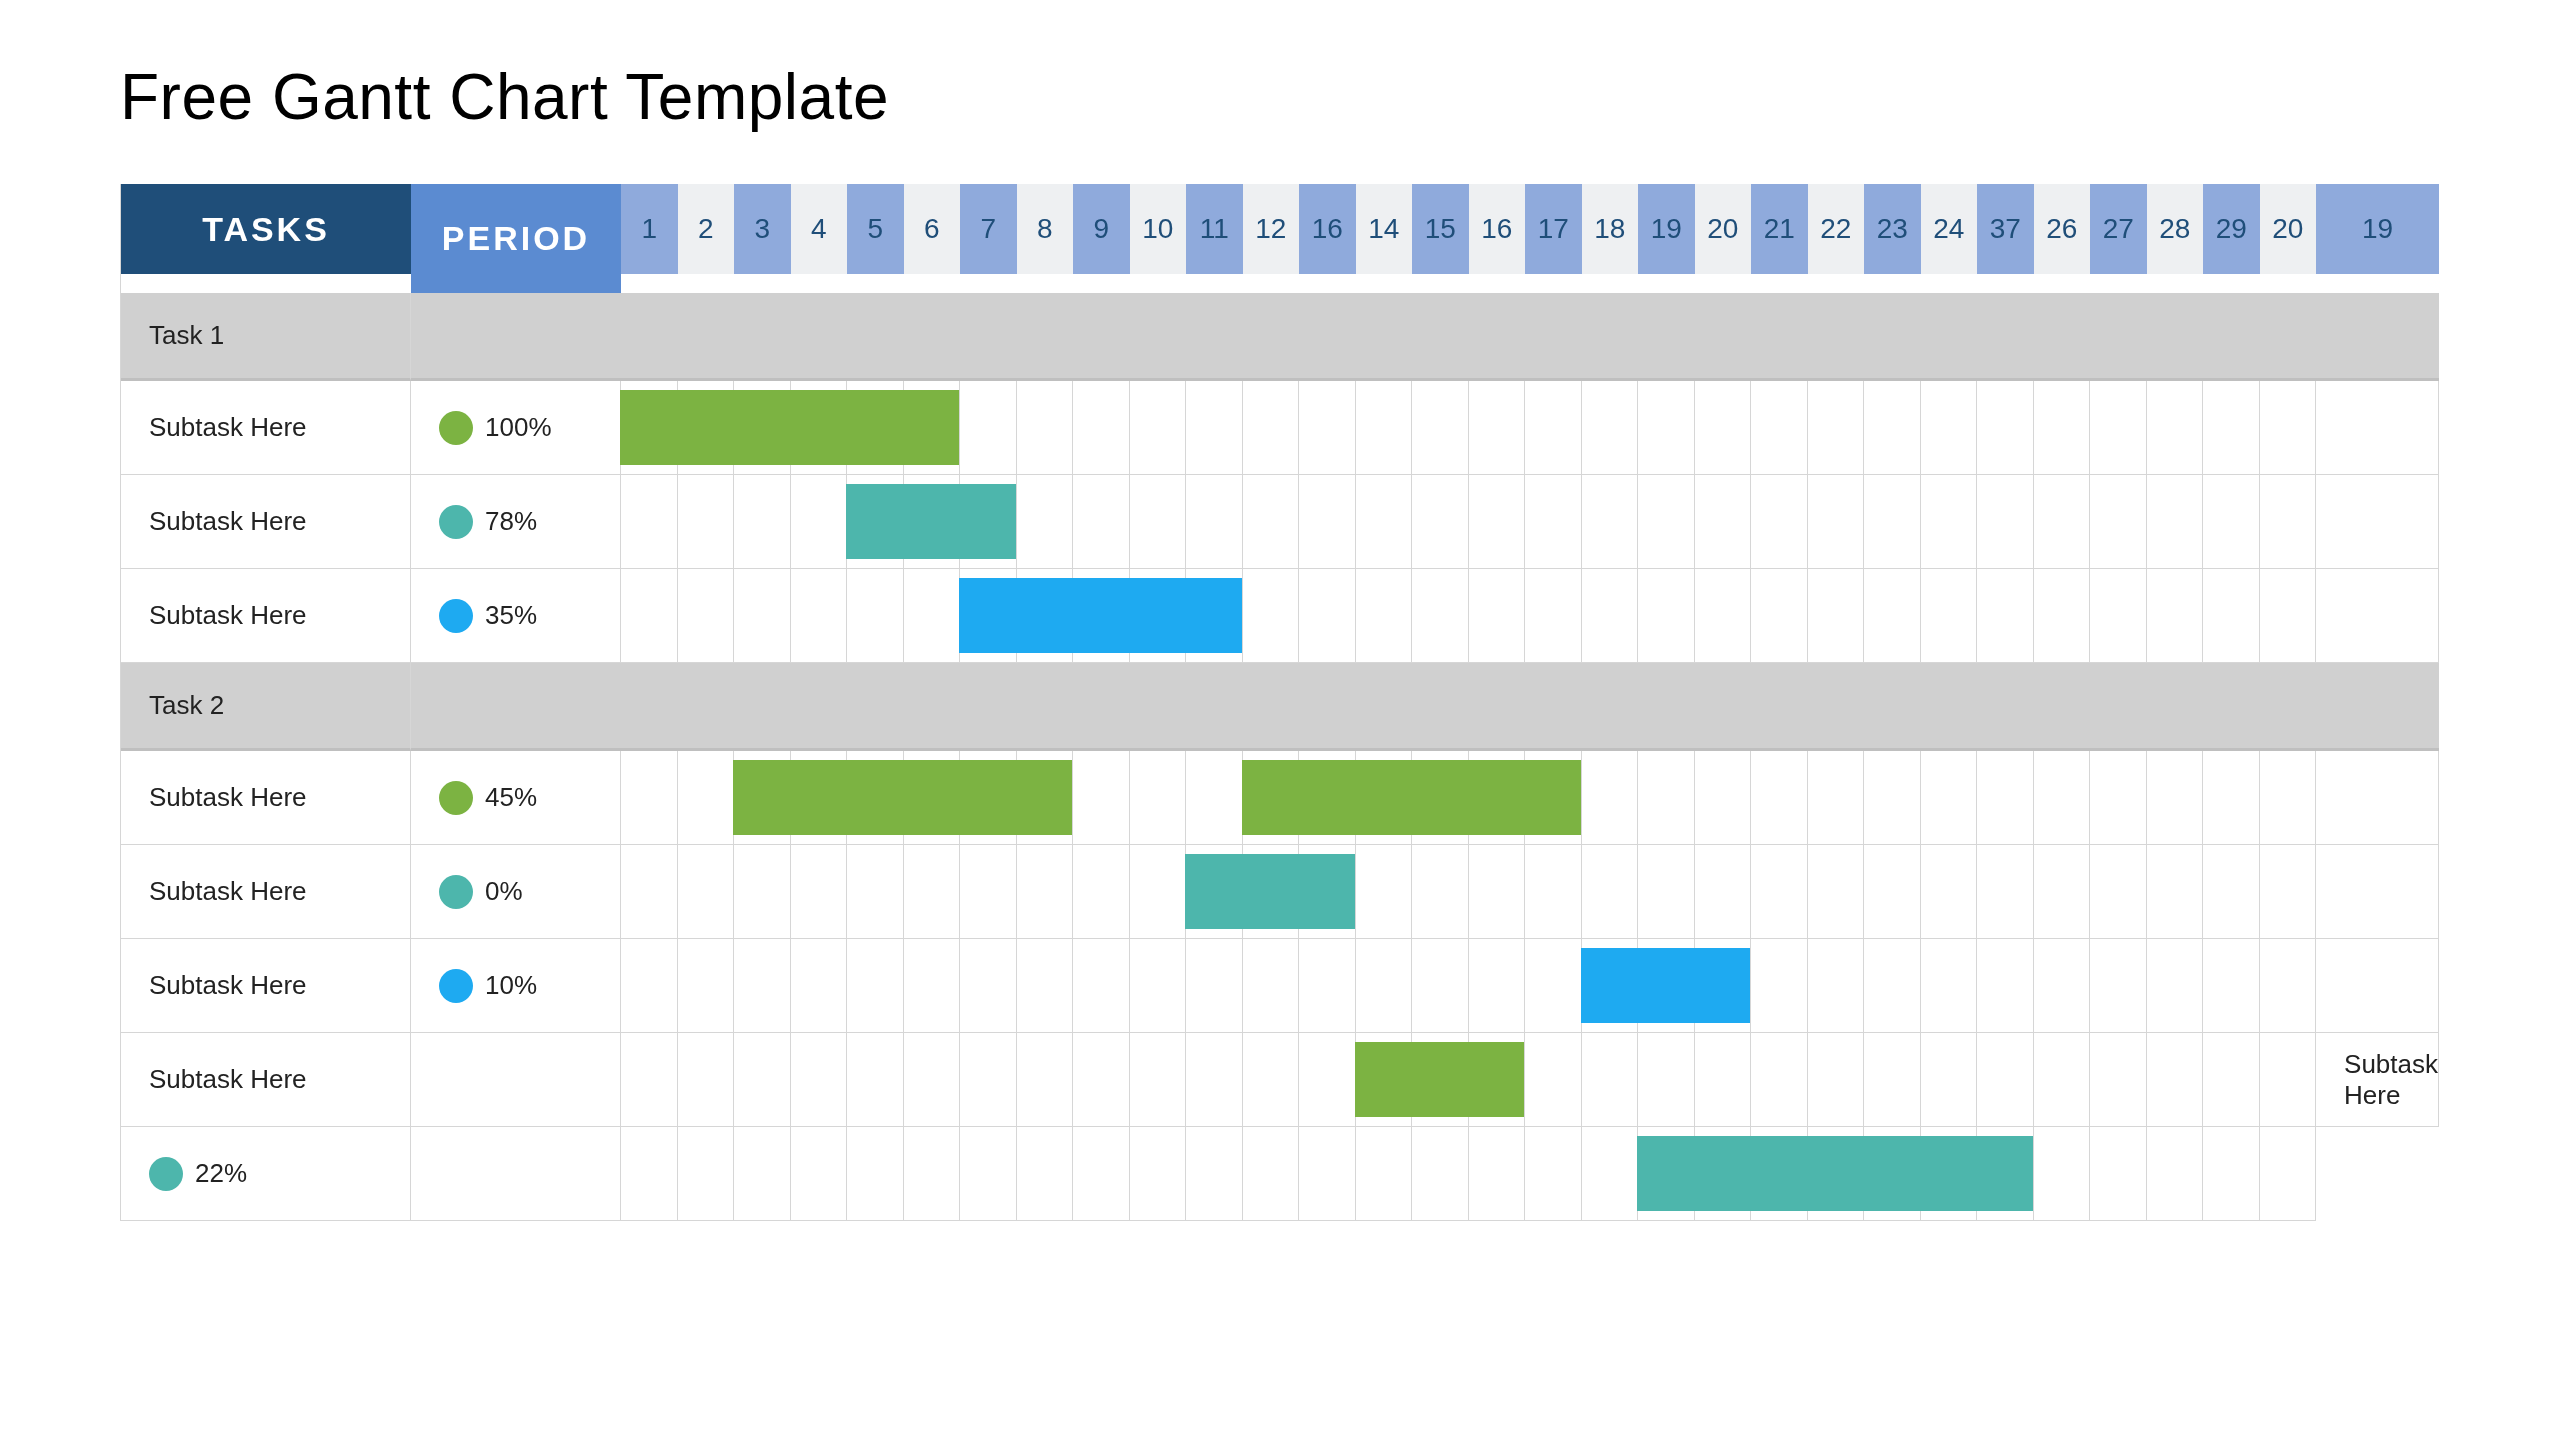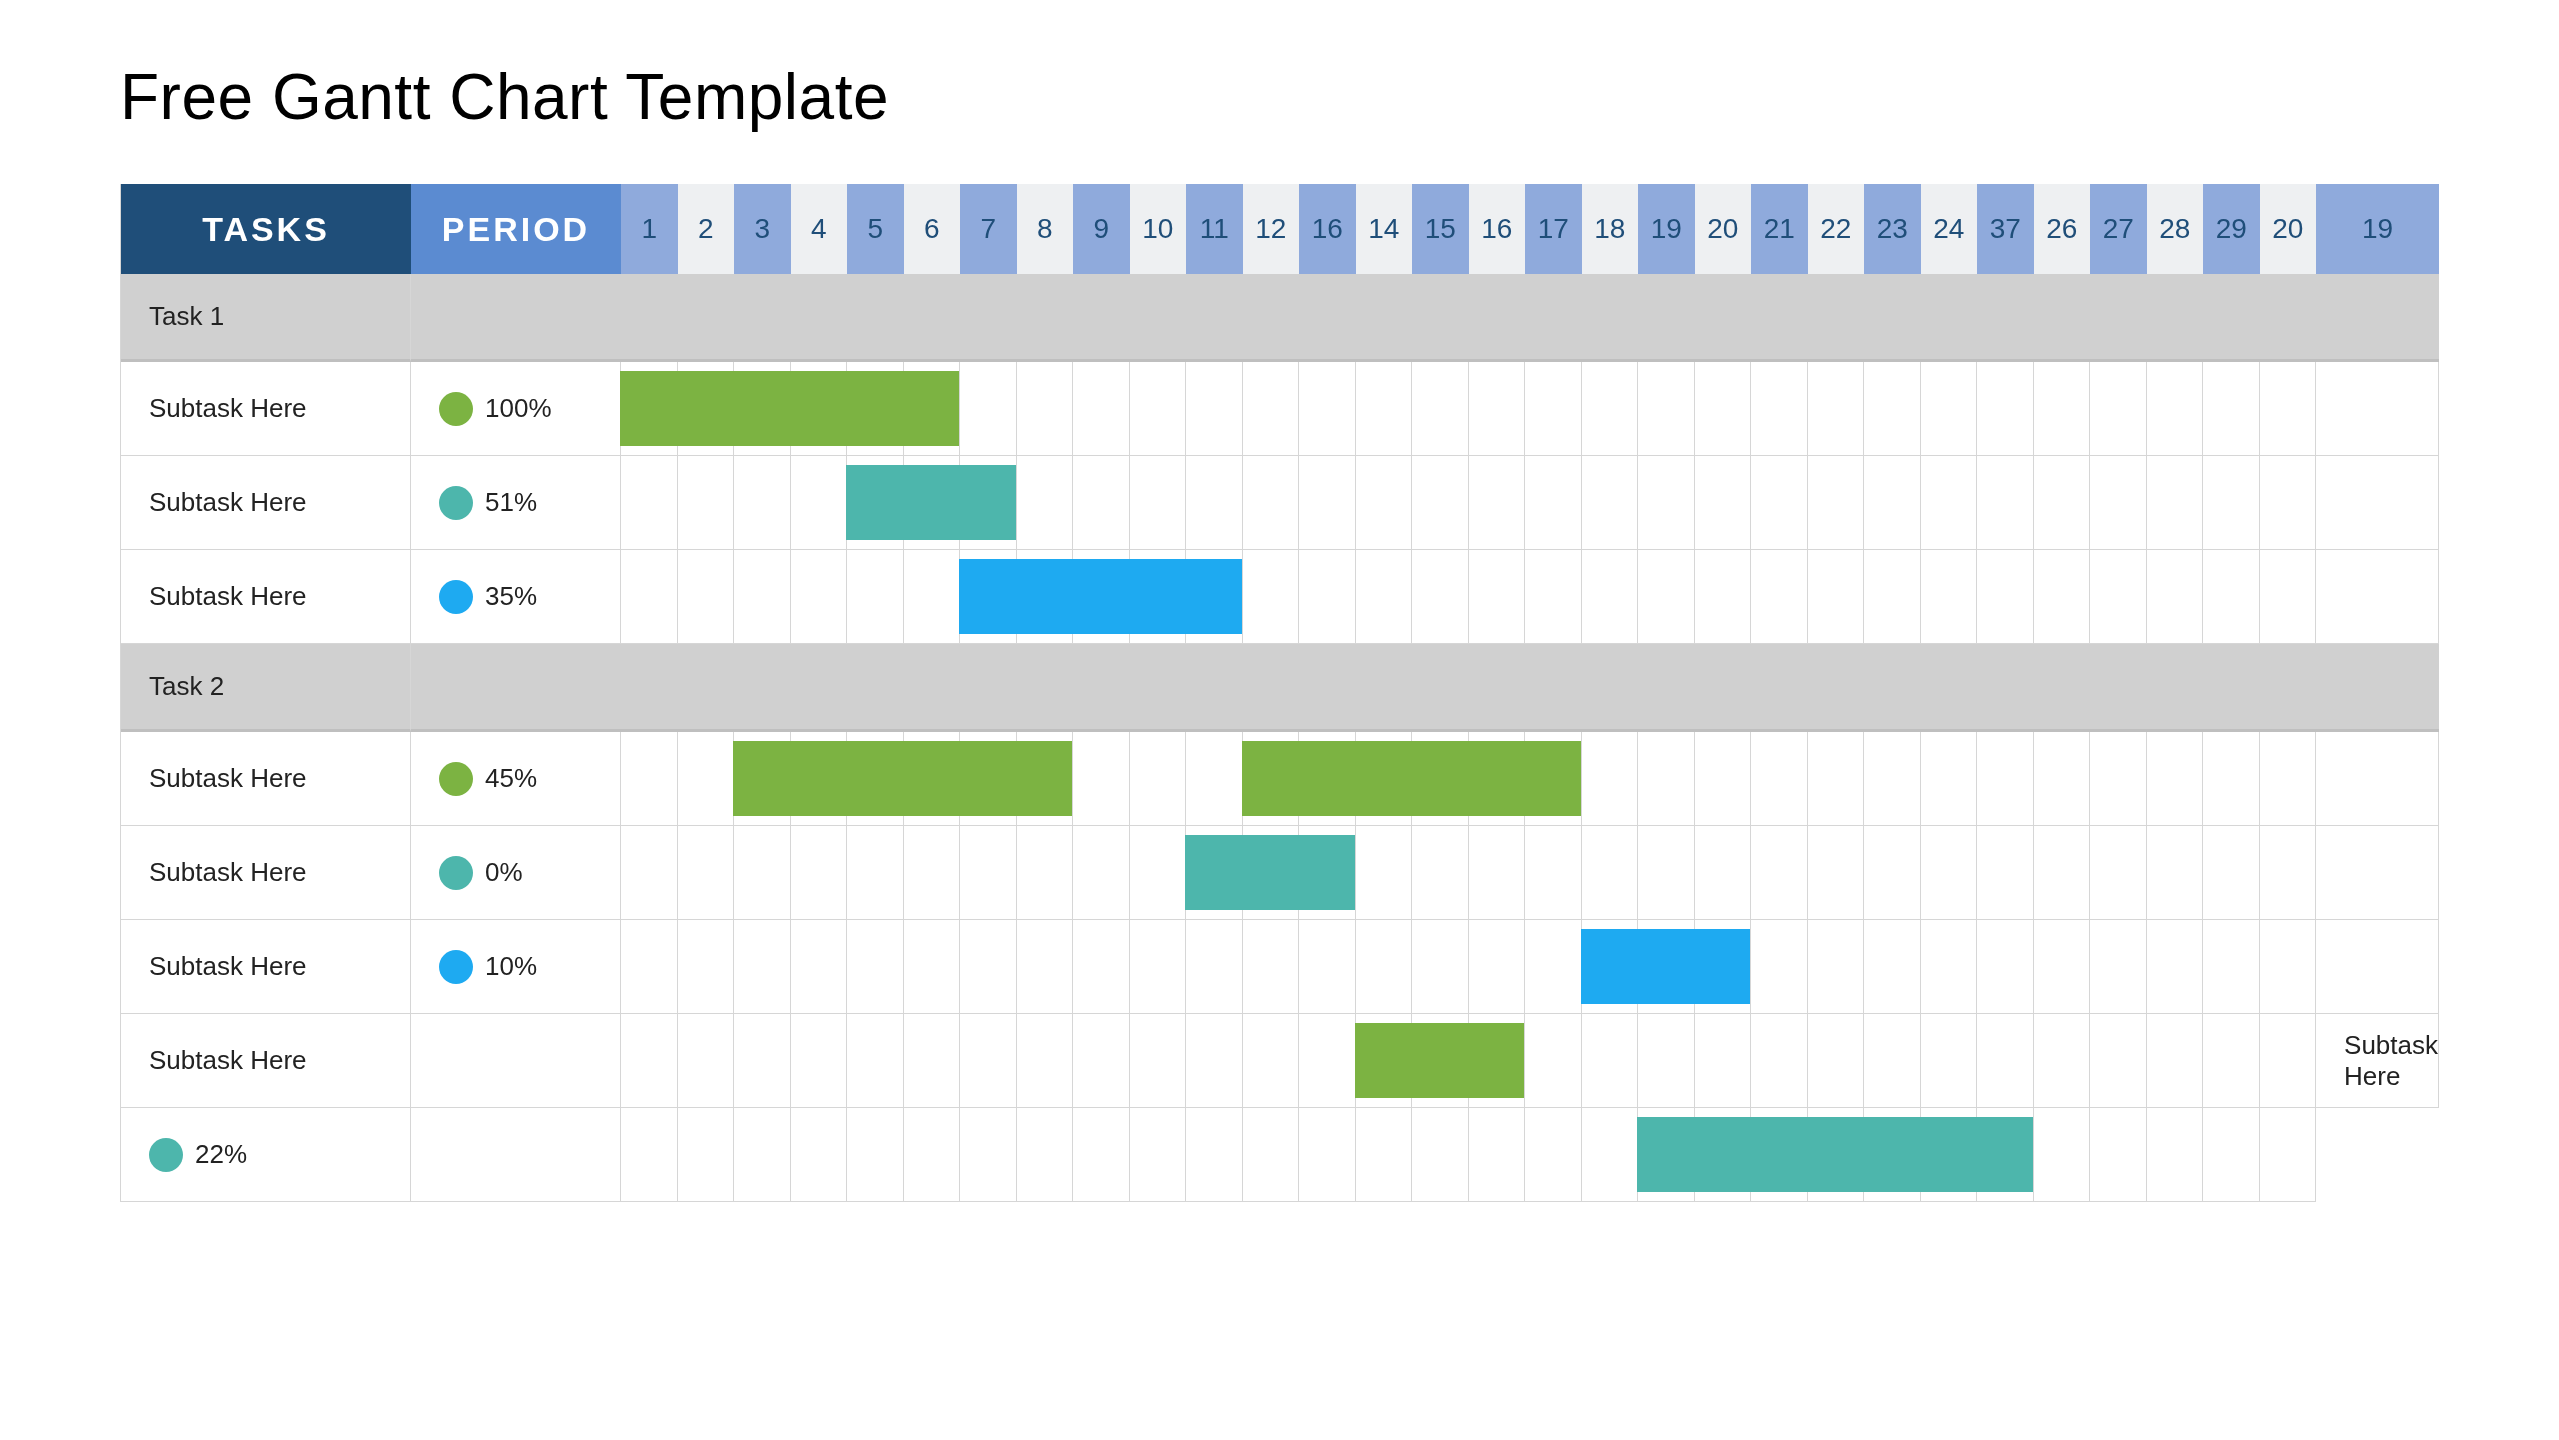--- a/index.html
+++ b/index.html
@@ -36,21 +36,21 @@
   }
   .hdr-period {
     background: #5b8bd1;
     color: #fff;
     font-weight: 800;
     font-size: 34px;
     letter-spacing: 3px;
     display: flex;
     align-items: center;
     justify-content: center;
-    height: 90px;
+    height: 109px;
   }
   .hdr-day {
     height: 90px;
     display: flex;
     align-items: center;
     justify-content: center;
     font-size: 28px;
     color: #1f4e79;
     font-weight: 300;
   }
@@ -227,21 +227,21 @@
     <div class="row cell"></div>
     <div class="row cell"></div>
     <div class="row cell"></div>
     <div class="row cell"></div>
     <div class="row cell"></div>
     <div class="row cell"></div>
     <div class="row cell"></div>
     <div class="row tasks-col">Subtask Here</div>
     <div class="row period-col">
       <span class="dot" style="background: rgb(77, 182, 172);"></span>
-      <span class="pct">51%</span>
+      <span class="pct">78%</span>
     </div>
     <div class="row cell"></div>
     <div class="row cell"></div>
     <div class="row cell"></div>
     <div class="row cell"></div>
     <div class="row cell" style="display: flex; align-items: center;">
       <div class="bar" style="background: rgb(77, 182, 172);"></div>
     </div>
     <div class="row cell" style="display: flex; align-items: center;">
       <div class="bar" style="background: rgb(77, 182, 172);"></div>

